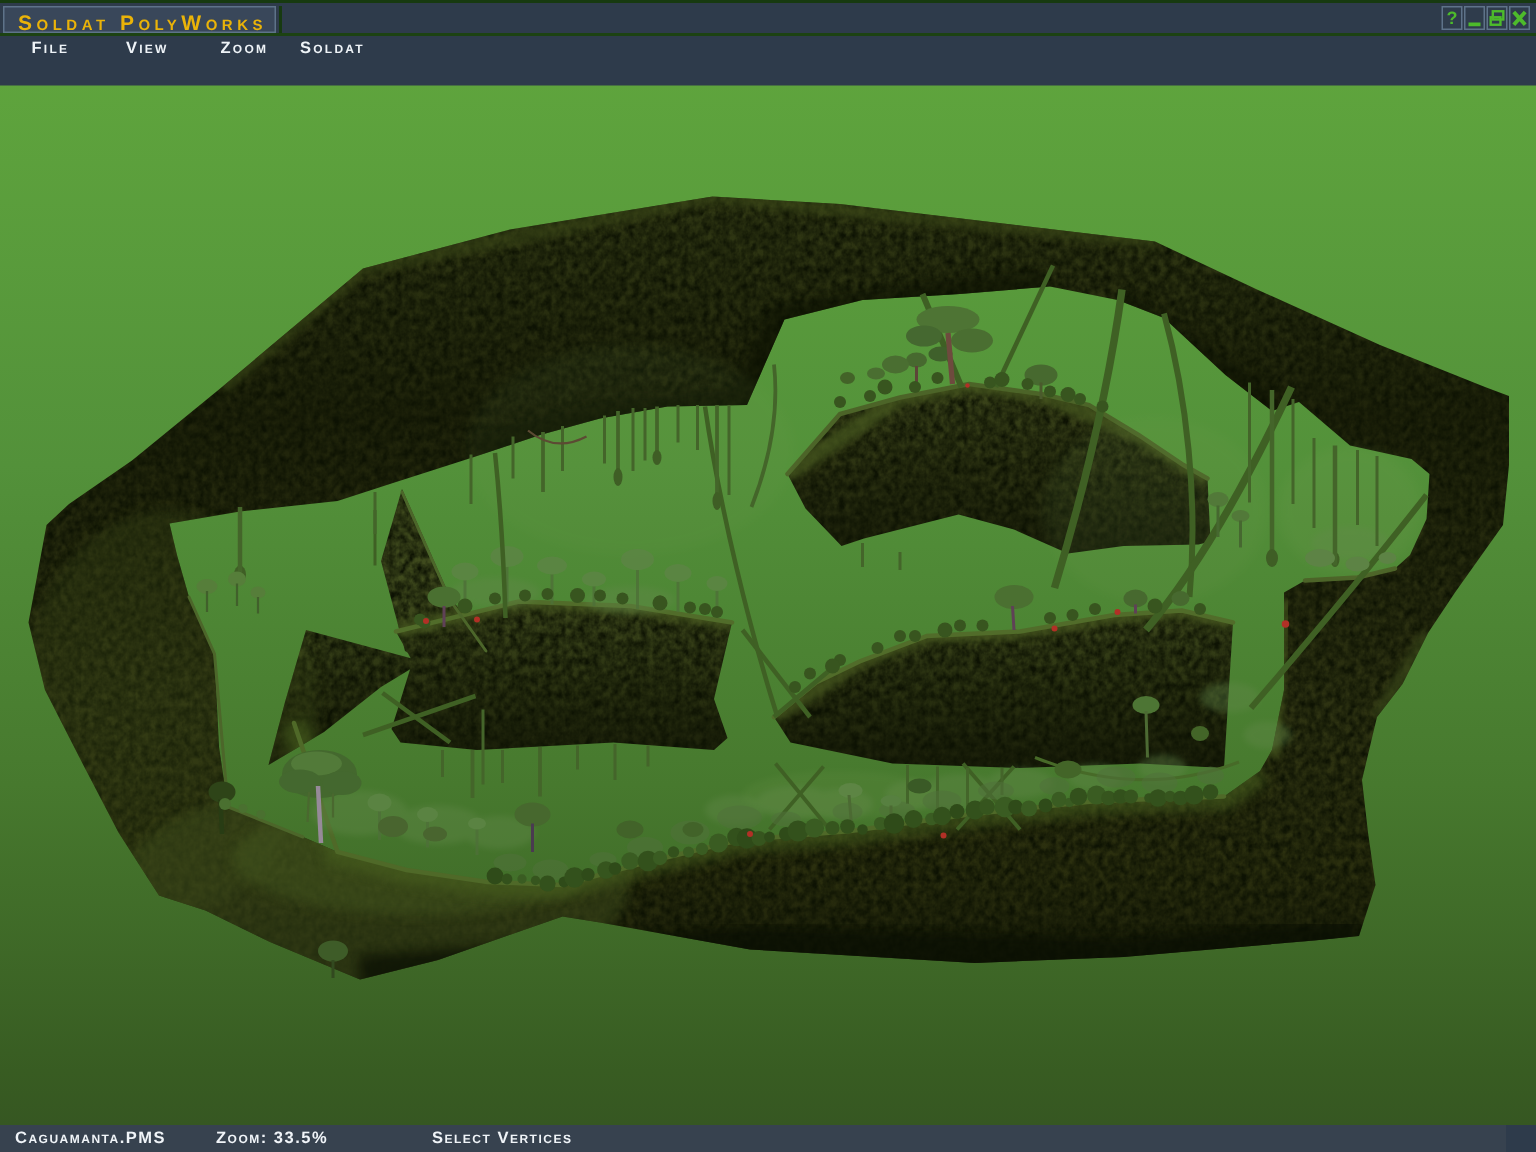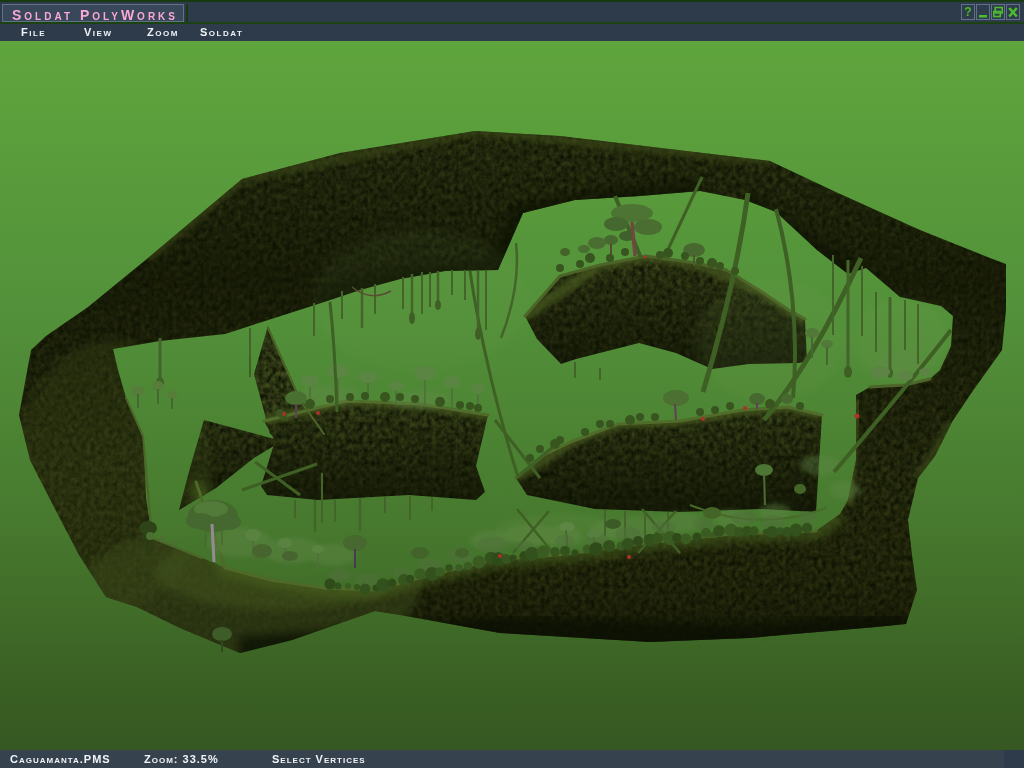--- a/index.html
+++ b/index.html
@@ -1,22 +1,22 @@
 <!DOCTYPE html>
 <html><head>
 <meta charset="utf-8">
 <style>
 html,body{margin:0;padding:0;width:1024px;height:768px;overflow:hidden;background:#2e3b4b;}
 body{font-family:"Liberation Sans", sans-serif;position:relative;}
 #titlebar{position:absolute;left:0;top:0;width:1024px;height:22px;background:#2e3b4b;border-top:2px solid #173a10;}
 #titlebox{position:absolute;left:2px;top:2px;width:182px;height:18px;background:#39475a;border:1px solid #5e7389;box-sizing:border-box;}
-#titletext{position:absolute;left:9px;top:2px;font-size:14px;font-weight:bold;font-variant:small-caps;letter-spacing:3px;color:#f9a8d4;}
+#titletext{position:absolute;left:9px;top:2px;font-size:14px;font-weight:bold;font-variant:small-caps;letter-spacing:3px;color:#eab308;}
 #titlediv{position:absolute;left:186px;top:2px;width:2px;height:20px;background:#173a10;}
 #greensep{position:absolute;left:0;top:22px;width:1024px;height:2px;background:#1c4212;}
-#menubar{position:absolute;left:0;top:24px;width:1024px;height:17px;background:#2e3b4b;}
+#menubar{position:absolute;left:0;top:24px;width:1024px;height:33px;background:#2e3b4b;}
 .menuitem{position:absolute;top:2px;font-size:11px;font-weight:bold;font-variant:small-caps;letter-spacing:1.5px;color:#eef3f7;}
 #btns{position:absolute;right:4px;top:2px;font-size:0;}
 .wbtn{display:inline-block;width:12px;height:14px;background:#2f3c4c;border:1px solid #5e7389;text-align:center;vertical-align:top;margin-left:1px;}
 .wbtn svg{display:block;}
 #statusbar{position:absolute;left:0;top:750px;width:1004px;height:18px;background:#37424f;}
 .statustext{position:absolute;top:3px;font-size:11px;font-weight:bold;font-variant:small-caps;letter-spacing:1px;color:#f0f4f8;}
 #canvas{position:absolute;left:0;top:41px;width:1024px;height:709px;}
 </style>
 </head>
 <body>
@@ -453,14 +453,14 @@
 <div id="greensep"></div>
 <div id="menubar">
 <span class="menuitem" style="left:21px;">File</span>
 <span class="menuitem" style="left:84px;">View</span>
 <span class="menuitem" style="left:147px;">Zoom</span>
 <span class="menuitem" style="left:200px;">Soldat</span>
 </div>
 <div id="statusbar">
 <span class="statustext" style="left:10px;">Caguamanta.PMS</span>
 <span class="statustext" style="left:144px;">Zoom: 33.5%</span>
-<span class="statustext" style="left:272px;">Select Vertices</span>
+<span class="statustext" style="left:288px;">Select Vertices</span>
 </div>
 
 </body></html>

